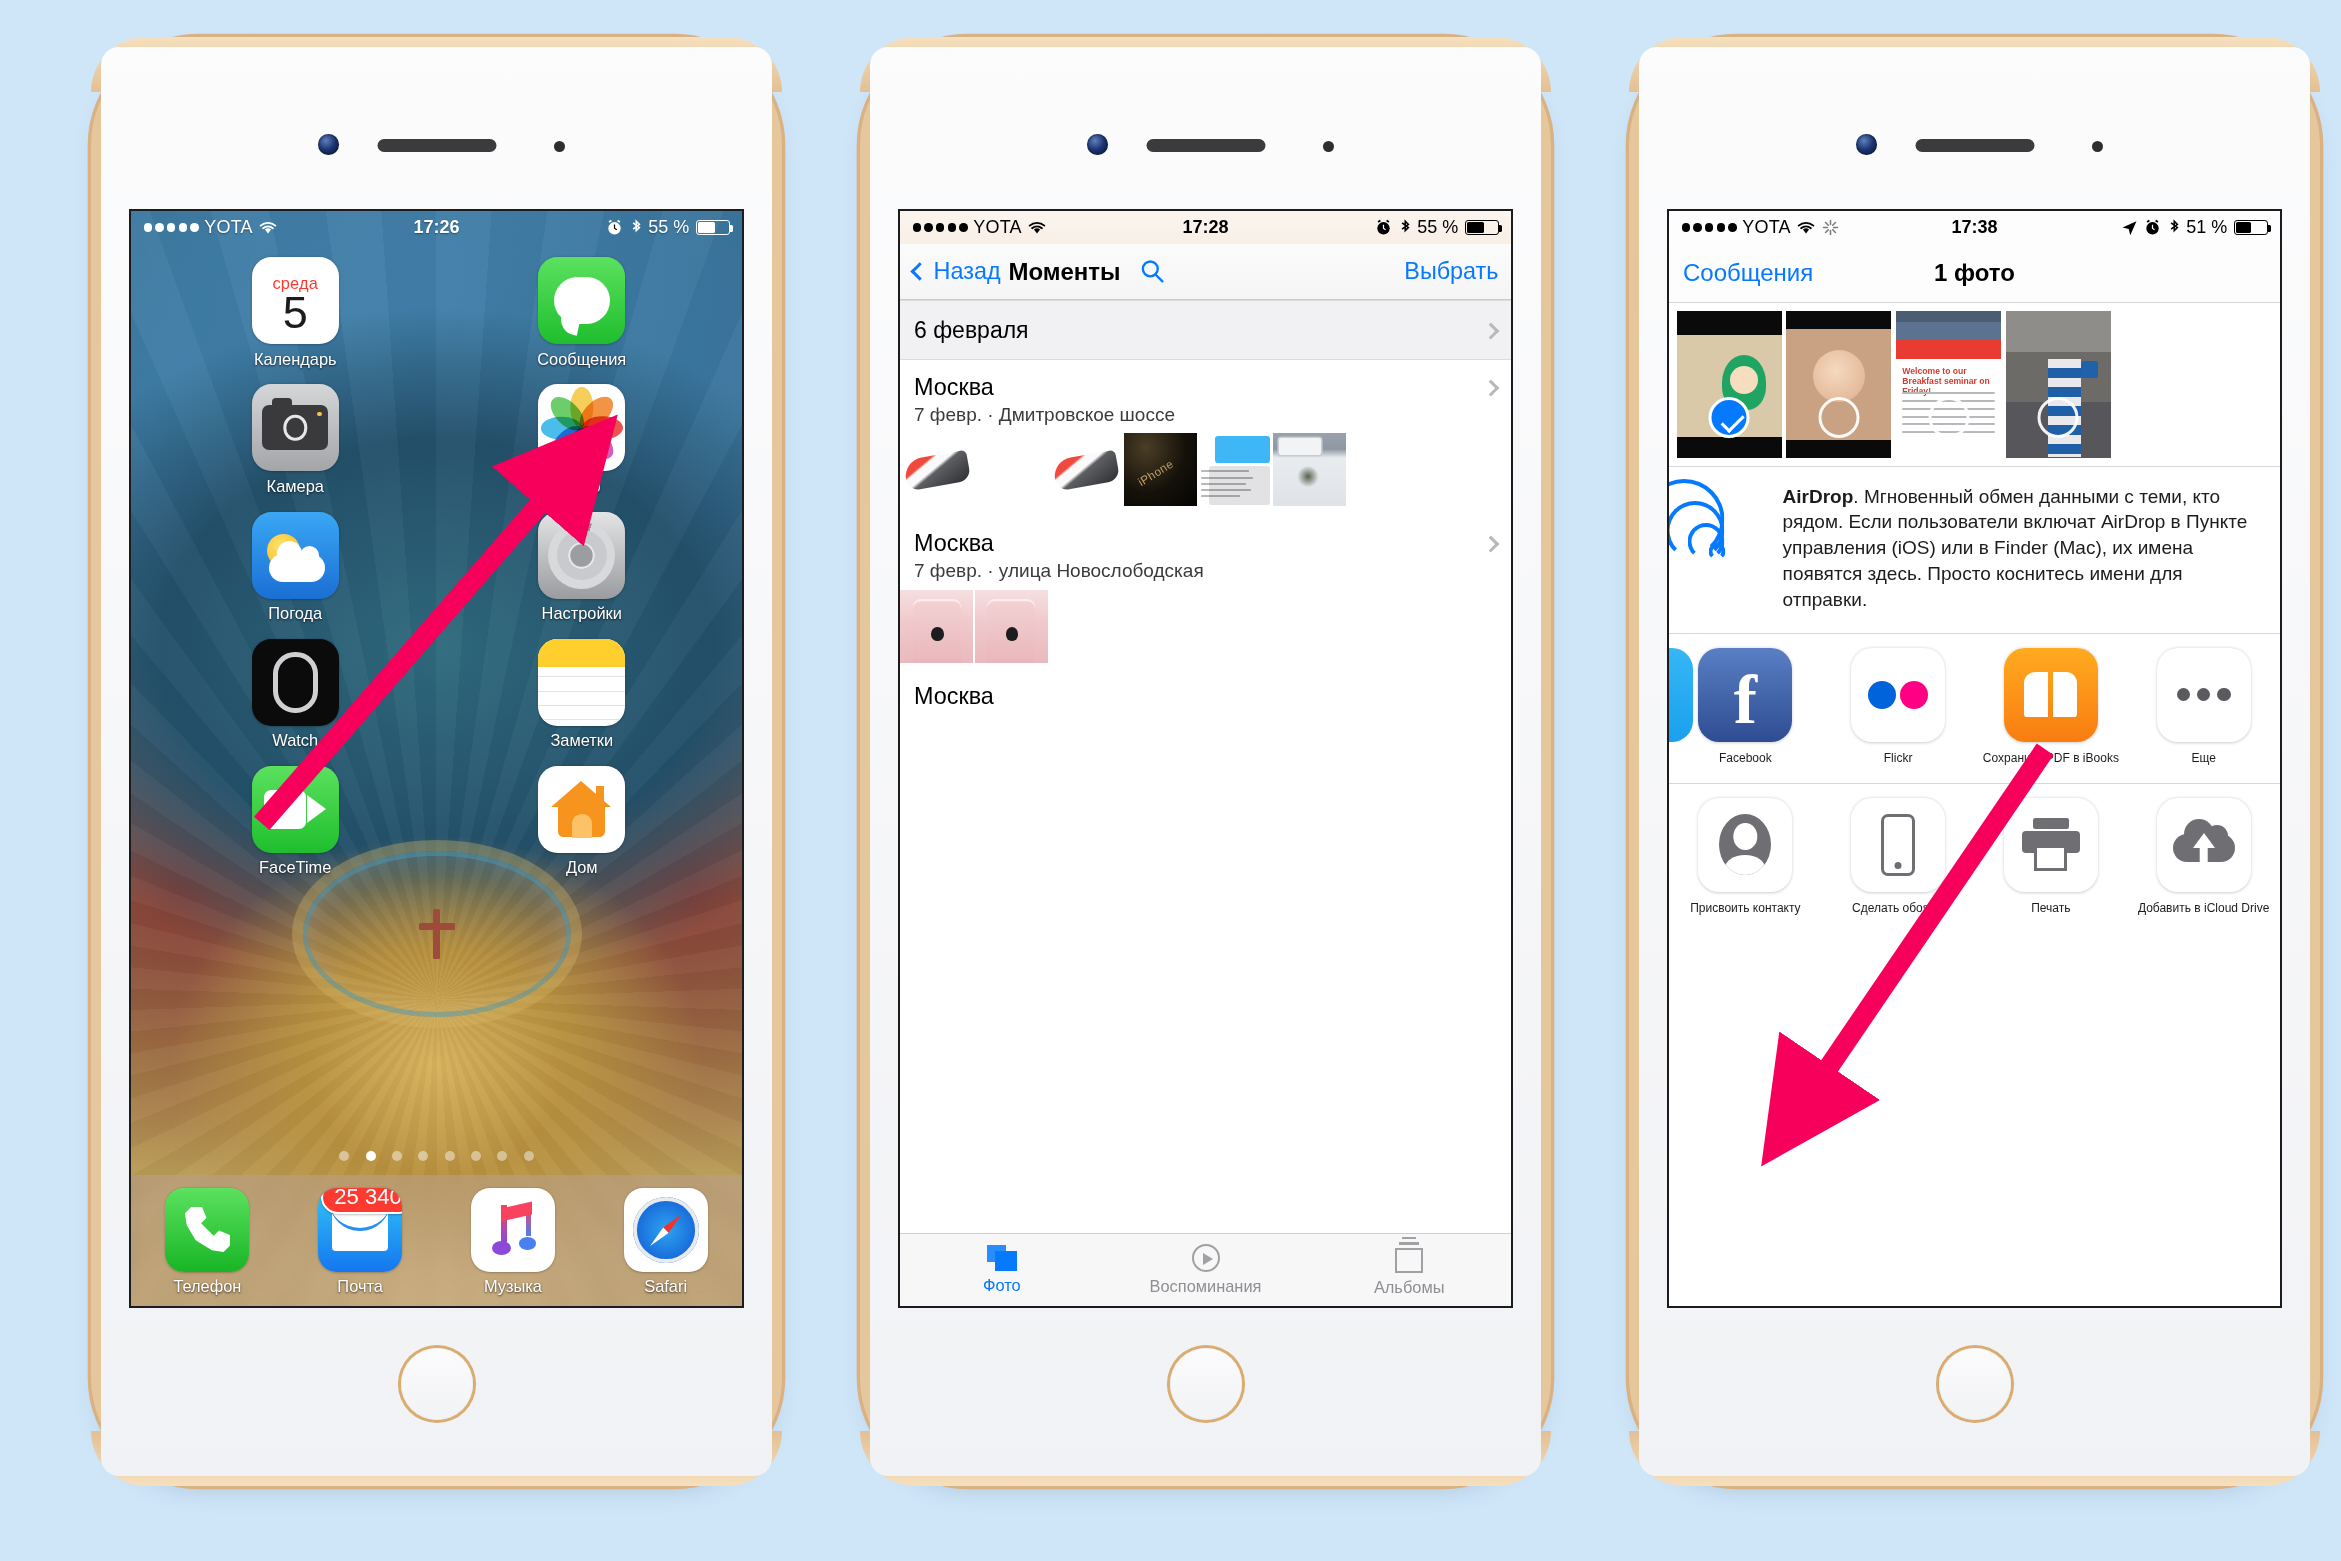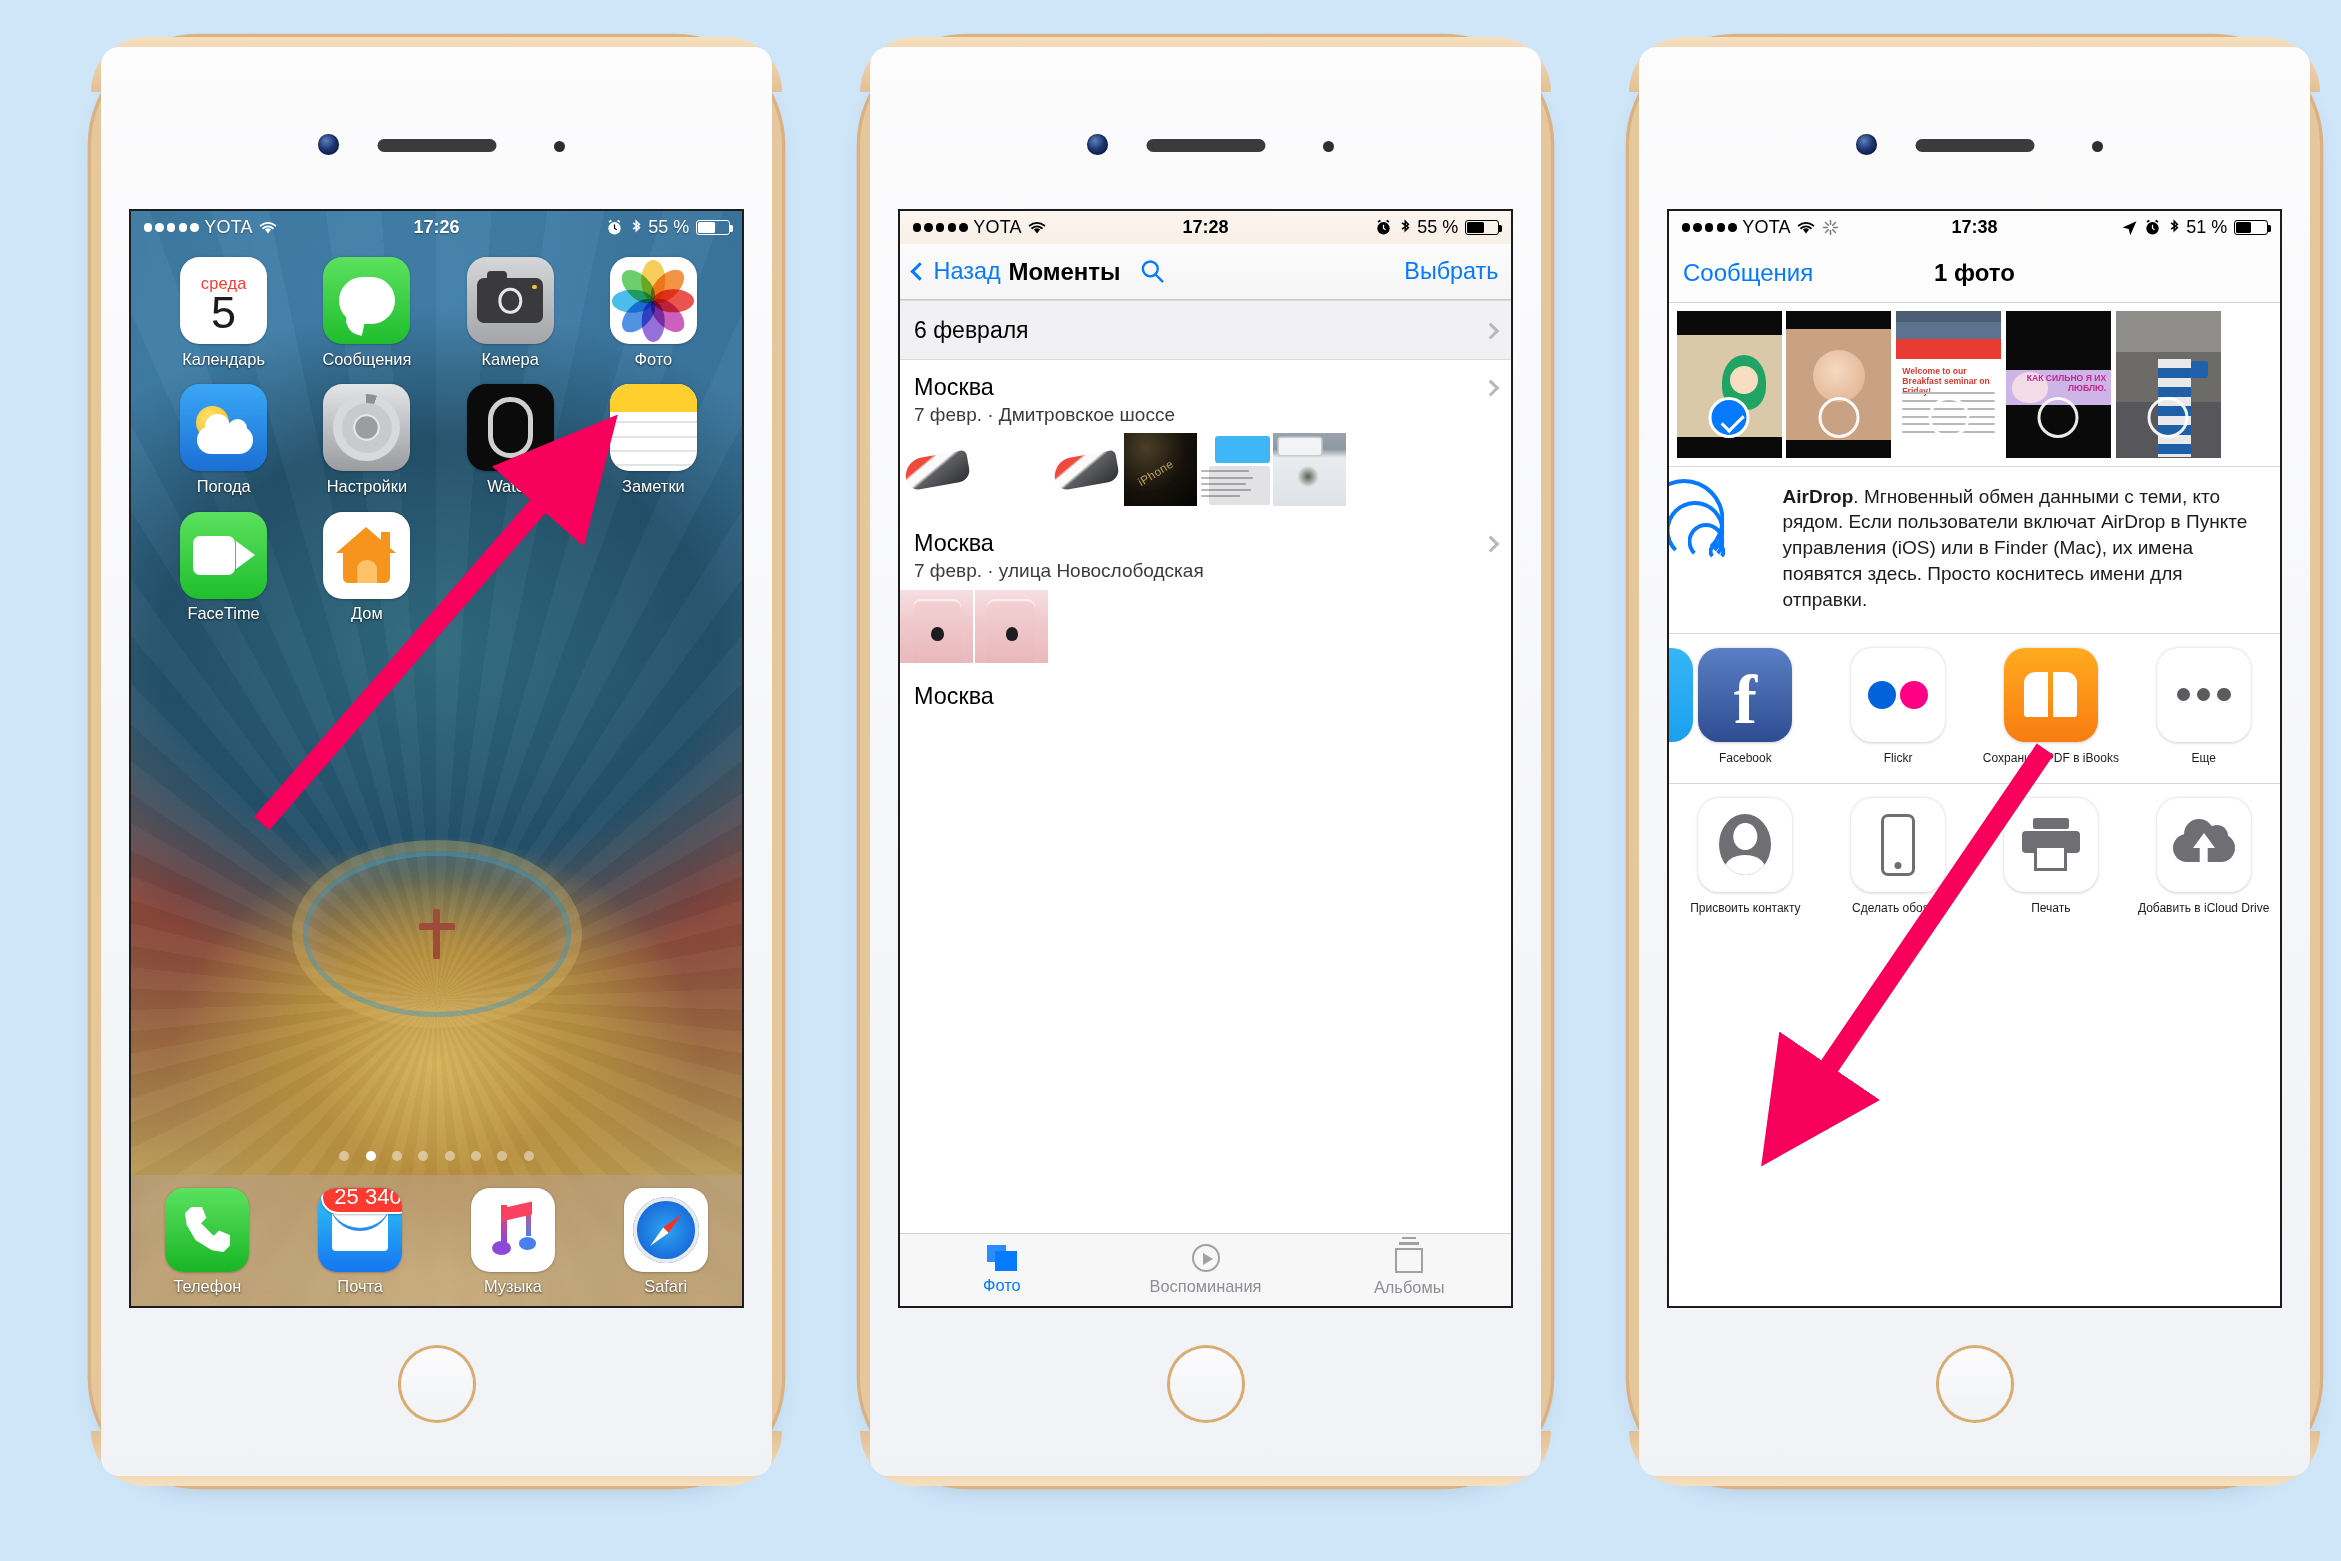--- a/index.html
+++ b/index.html
@@ -126,21 +126,21 @@
     position:absolute; left:50%; top:66%; transform:translate(-50%,-50%);
     width:36px; height:50px; z-index:1;
   }
   .cross::before,.cross::after{ content:""; position:absolute; background:#9e4b3c; border-radius:1.6px;}
   .cross::before{ left:14px; top:0; width:7.8px; height:50px;}
   .cross::after{ left:0; top:14px; width:36px; height:7.8px;}
 
   .app-grid {
     position:absolute; top:37px; left:4px; right:0;
     padding:9.4px 17px 0;
-    display:grid; grid-template-columns:repeat(4,1fr);
+    display:grid; grid-template-columns:repeat(2,1fr);
     row-gap:15.6px; z-index:2;
   }
   .app { display:flex; flex-direction:column; align-items:center; }
   .app-icon {
     width:87px; height:87px; border-radius:19.5px;
     box-shadow:0 0.8px 2.3px rgba(0,0,0,.25);
     position:relative; overflow:hidden;
     display:flex; align-items:center; justify-content:center;
   }
   .app-label {
@@ -826,25 +826,20 @@
             <span class="red"></span>
           <span class="h">Welcome to our Breakfast seminar on Friday!</span>
           <span class="l" style="top:81px"></span>
             <span class="l" style="top:89px"></span>
           <span class="l" style="top:97px"></span>
             <span class="l" style="top:105px"></span>
           <span class="l" style="top:112px"></span>
             <span class="l" style="top:120px"></span>
           <span class="sel"></span>
         </div>
-        <div class="sh sh-4">
-          <span class="cat"></span>
-            <span class="lv">КАК СИЛЬНО Я ИХ ЛЮБЛЮ.</span>
-          <span class="sel"></span>
-        </div>
         <div class="sh sh-5">
           <span class="pil"></span>
             <span class="sign"></span>
           <span class="sel"></span>
         </div>
       </div>
 
       <div class="airdrop-row">
         <div class="ad-ico">
           <i style="width: 17px; height: 17px; margin-left: -8.6px; left: 50%;"></i>

